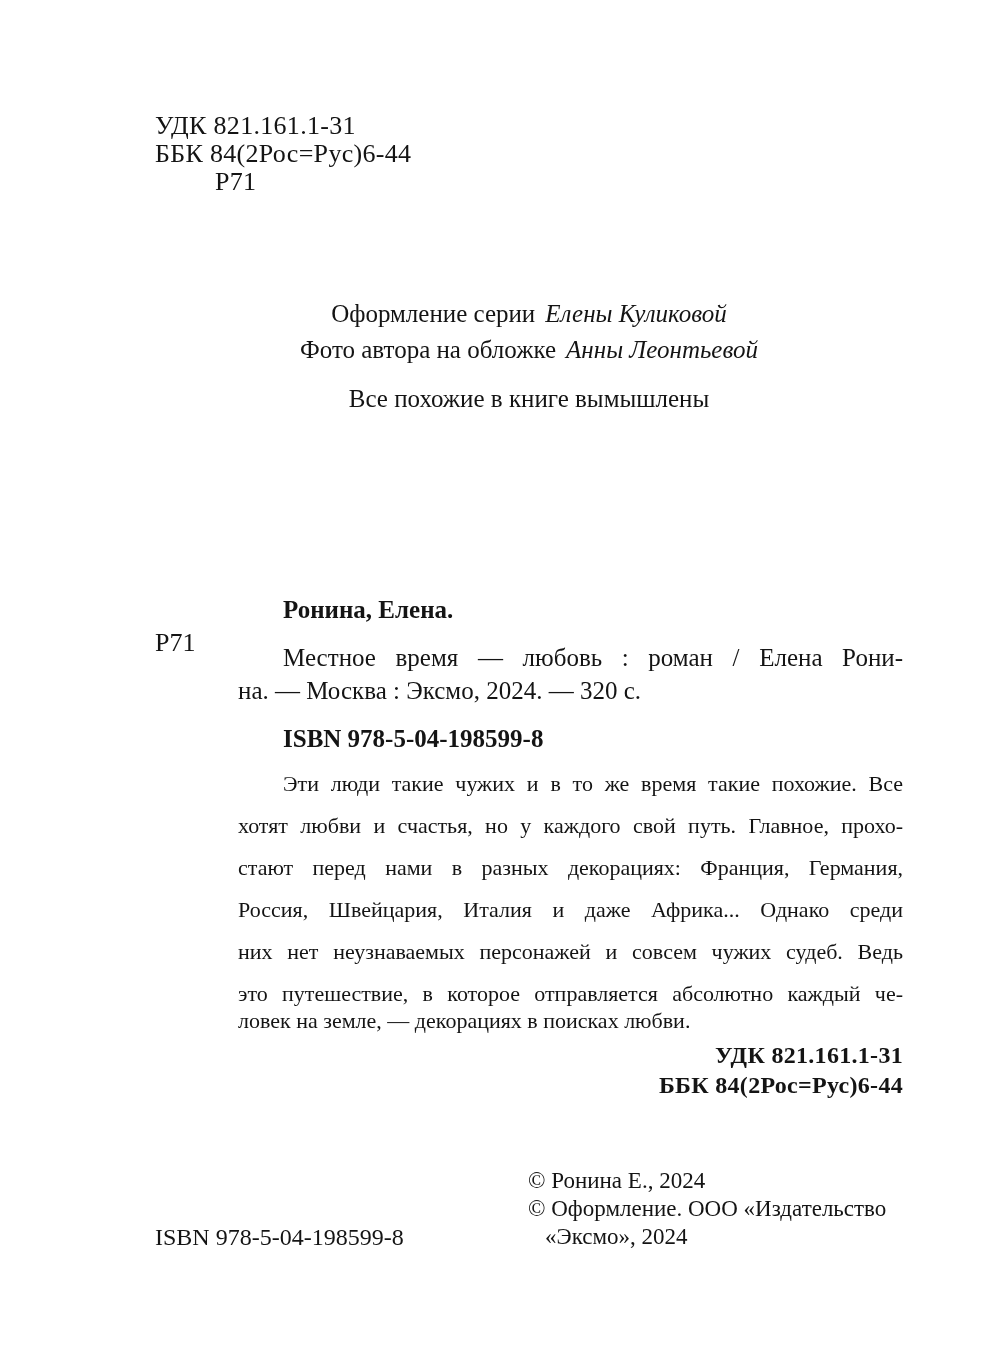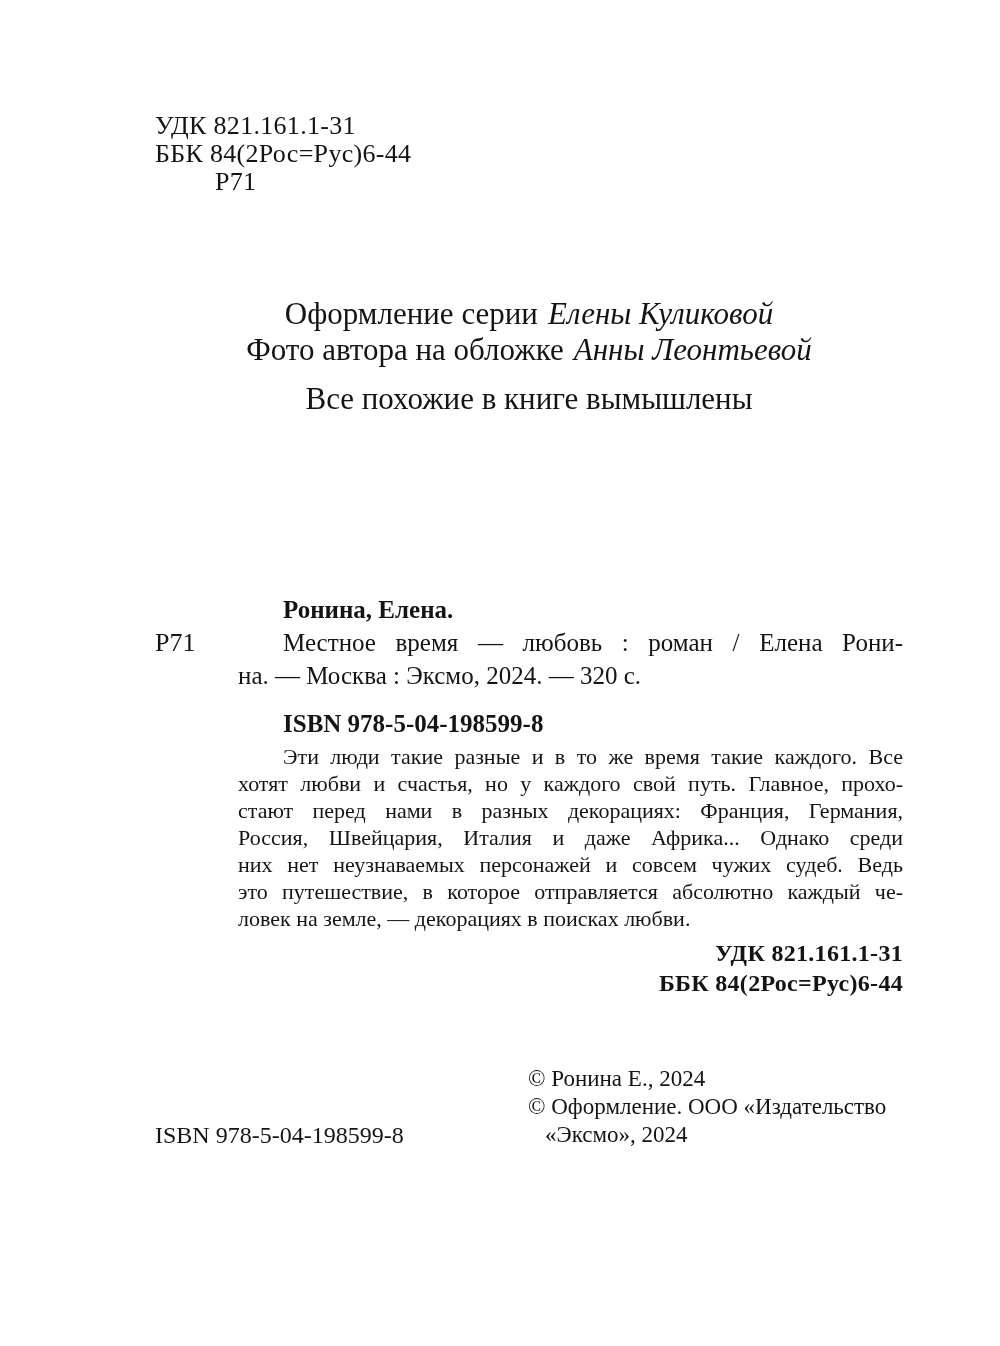--- a/index.html
+++ b/index.html
@@ -29,21 +29,21 @@
     line-height: 28px;
     letter-spacing: 0.3px;
   }
   .top-code {
     padding-left: 60px;
   }
   
   .credits {
     margin-top: 100px;
     text-align: center;
-    font-size: 31px;
+    font-size: 25px;
     line-height: 36px;
   }
   .credit-name {
     font-style: italic;
     margin-left: 10px;
   }
   .disclaimer {
     margin-top: 13px;
   }
   
@@ -65,20 +65,21 @@
   .first-indent {
     text-indent: 45px;
   }
   .pad-indent {
     padding-left: 45px;
   }
   .bold { font-weight: bold; }
   .justify-line {
     text-align: justify;
     text-align-last: justify;
+    margin-top: 15px;
   }
   .isbn-mid {
     margin-top: 15px;
     font-weight: bold;
   }
   .annotation {
     margin-top: 3px;
     font-size: 22px;
     line-height: 27px;
   }
@@ -133,21 +134,21 @@
   </div>
 
   <div class="catalog">
     <div class="hang-block">
       <span class="catalog-code">Р71</span>
       <div class="bold first-indent">Ронина, Елена.</div>
       <div class="first-indent justify-line">Местное время — любовь : роман / Елена Рони-</div>
       <div>на. — Москва : Эксмо, 2024. — 320 с.</div>
       <div class="isbn-mid pad-indent">ISBN 978-5-04-198599-8</div>
       <div class="annotation">
-        <div class="first-indent justify-line">Эти люди такие разные и в то же время такие каждого. Все</div>
+        <div class="first-indent justify-line">Эти люди такие чужих и в то же время такие похожие. Все</div>
         <div class="justify-line">хотят любви и счастья, но у каждого свой путь. Главное, прохо-</div>
         <div class="justify-line">стают перед нами в разных декорациях: Франция, Германия,</div>
         <div class="justify-line">Россия, Швейцария, Италия и даже Африка... Однако среди</div>
         <div class="justify-line">них нет неузнаваемых персонажей и совсем чужих судеб. Ведь</div>
         <div class="justify-line">это путешествие, в которое отправляется абсолютно каждый че-</div>
         <div>ловек на земле, — декорациях в поисках любви.</div>
       </div>
     </div>
     <div class="codes-right">
       <div>УДК 821.161.1-31</div>

